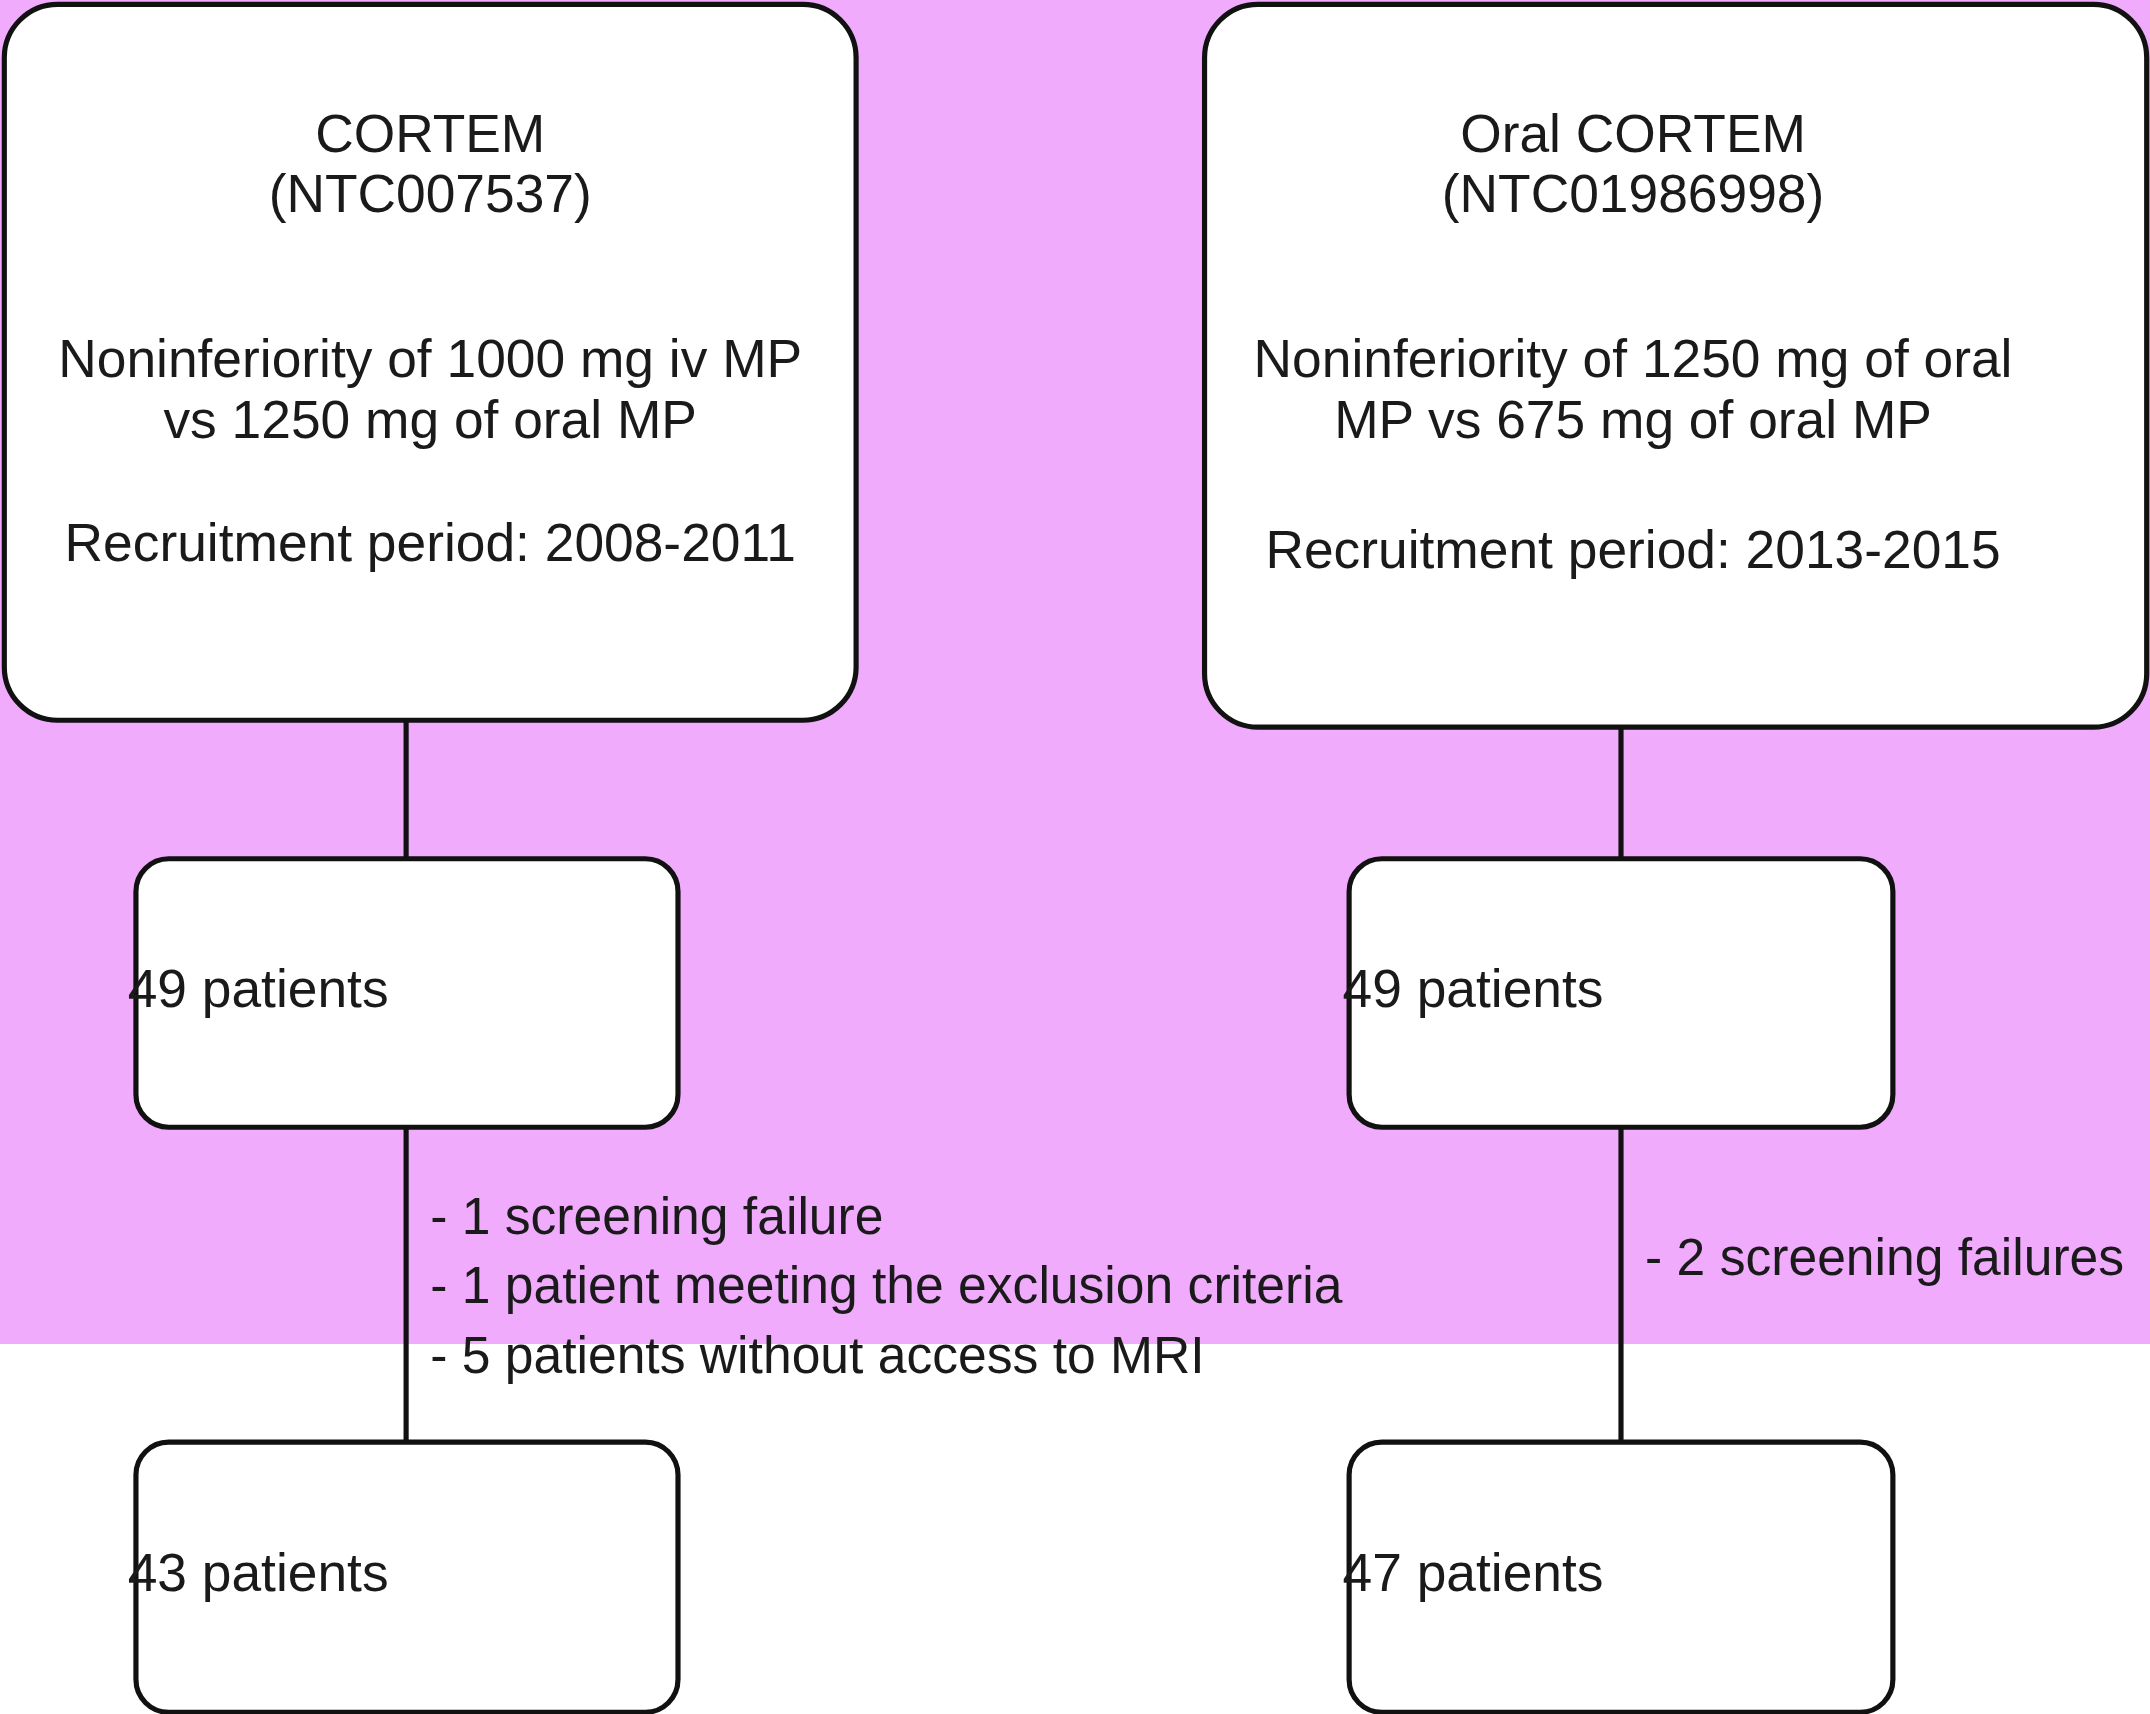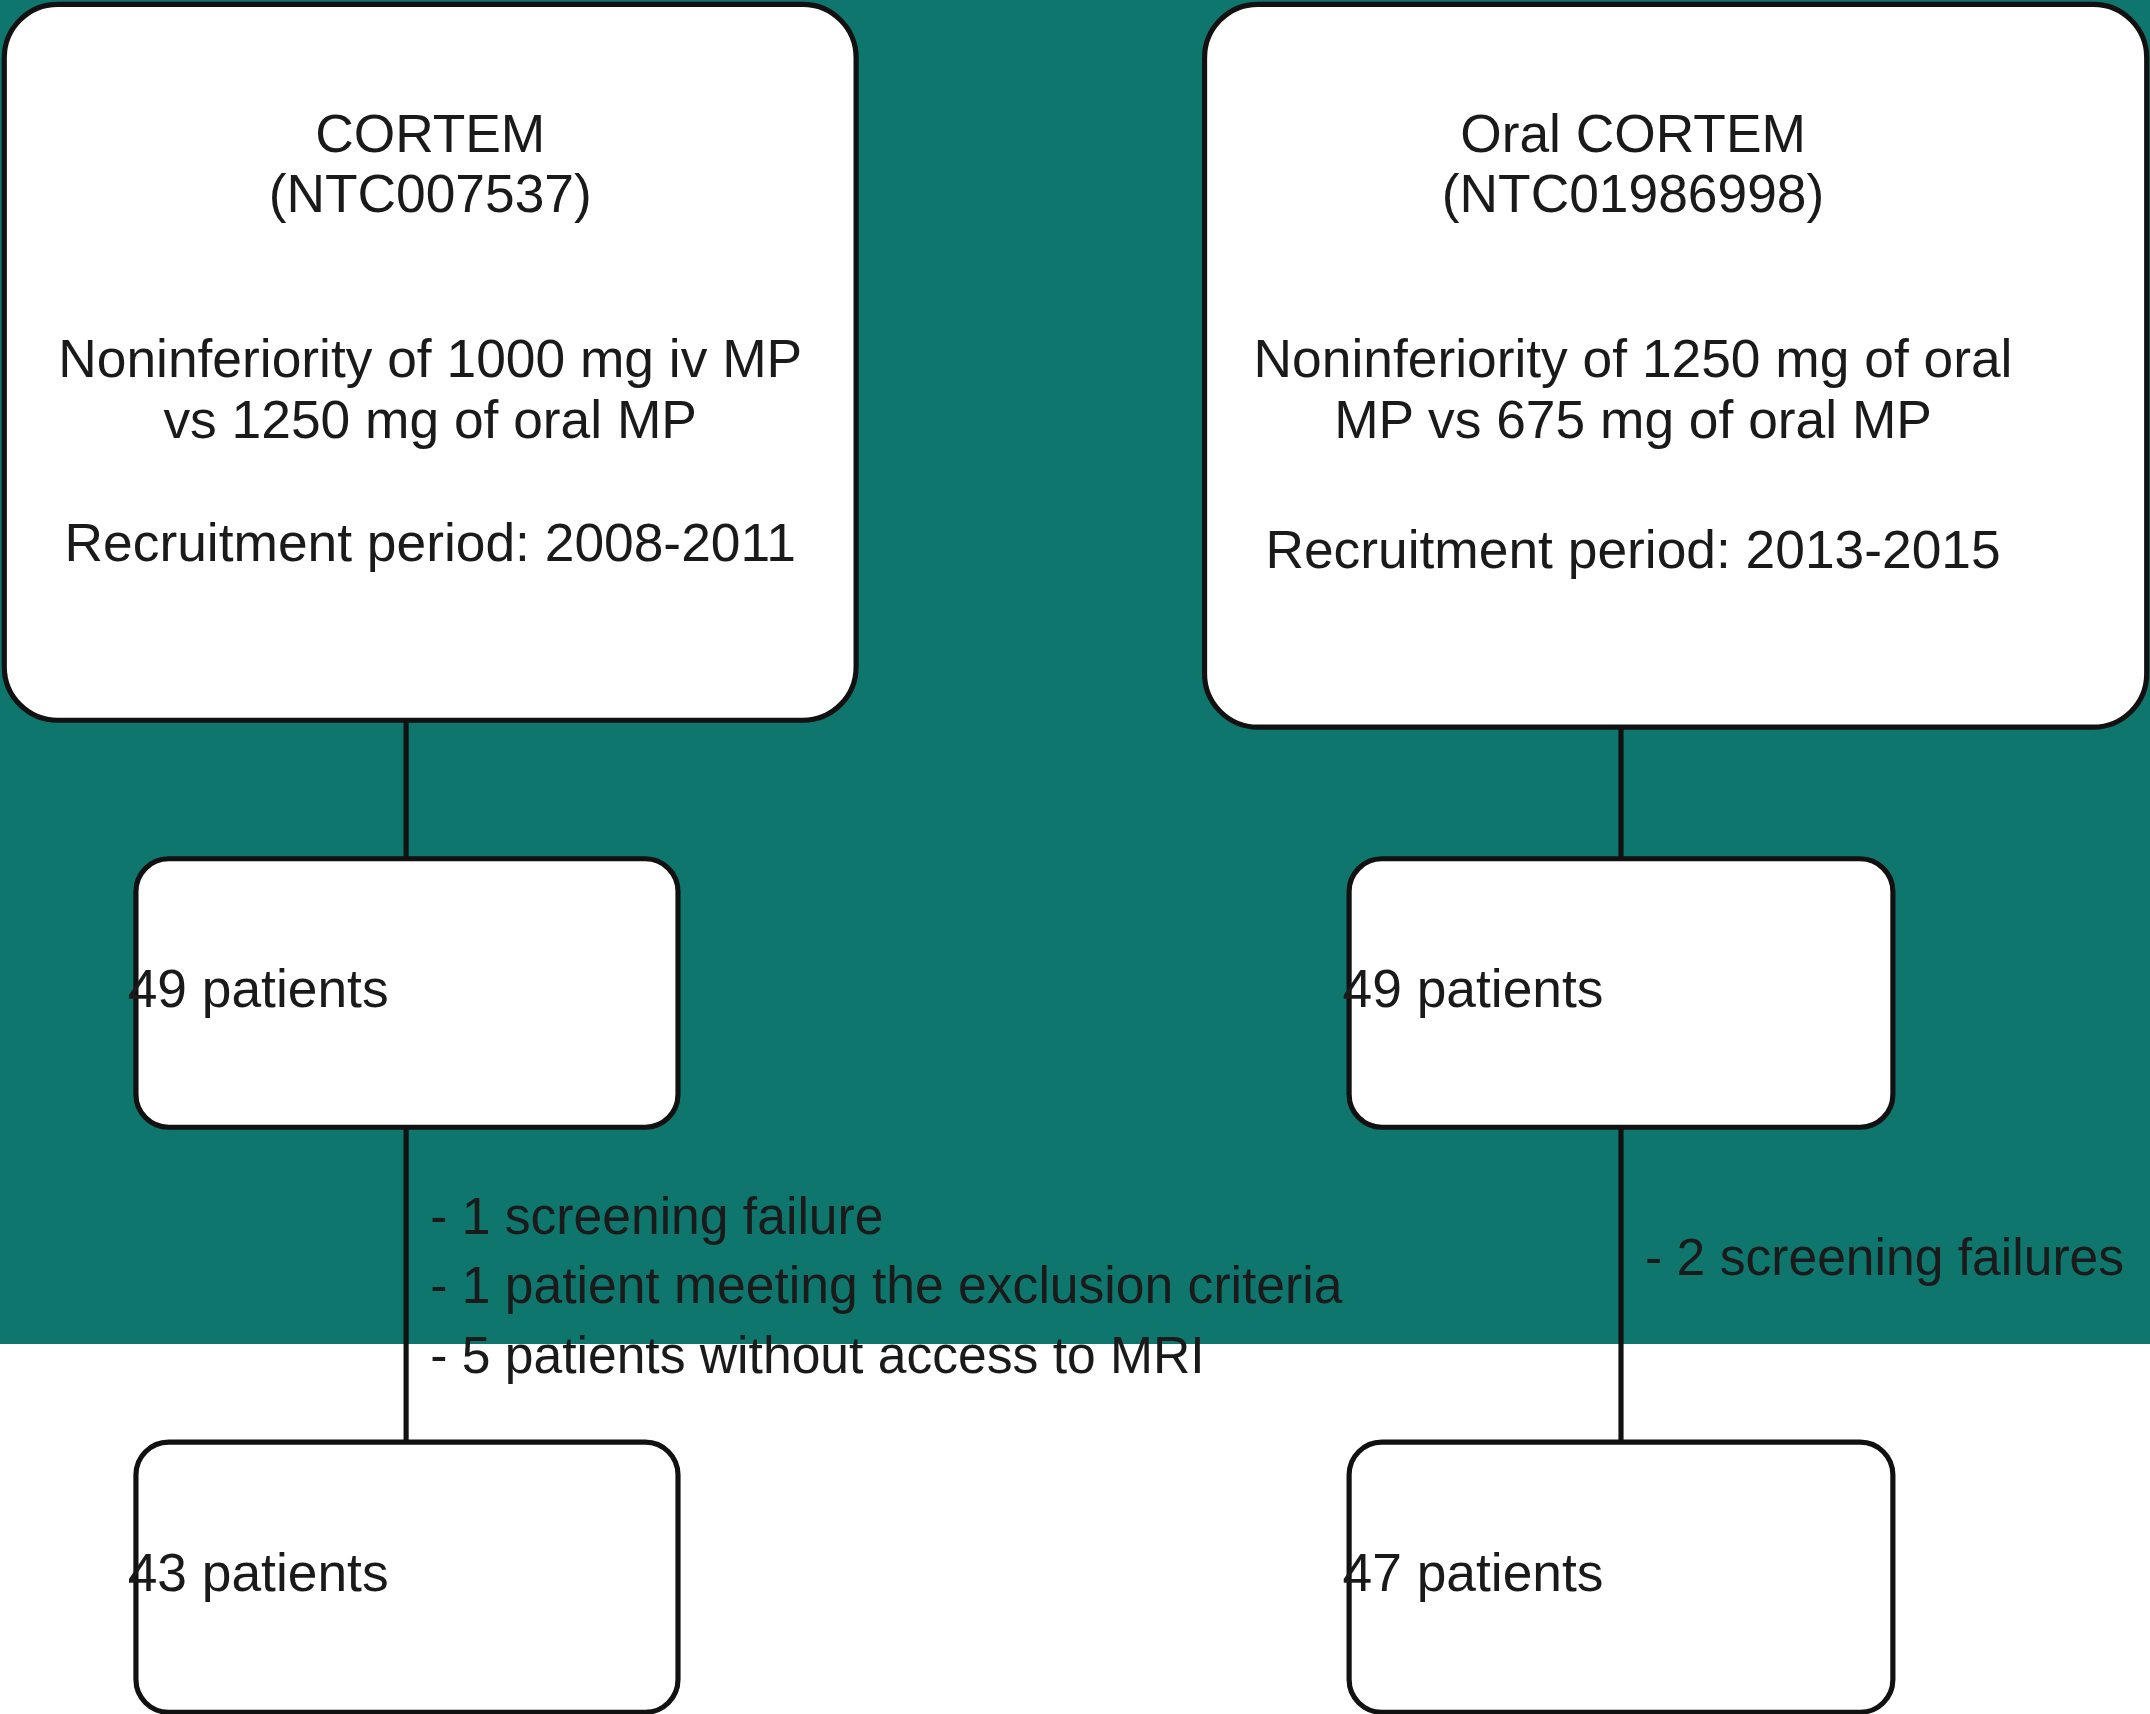--- a/index.html
+++ b/index.html
@@ -10,21 +10,21 @@
   body {
     width: 2151px;
     height: 1715px;
     font-family: "Liberation Sans", sans-serif;
     overflow: hidden;
   }
   #flowchart-root {
     position: relative;
     width: 2151px;
     height: 1344px;
-    background: #0f766e;
+    background: #f0abfc;
   }
   svg.chart-canvas {
     position: absolute;
     top: 0;
     left: 0;
     width: 2151px;
     height: 1715px;
     display: block;
   }
   .node-box {

